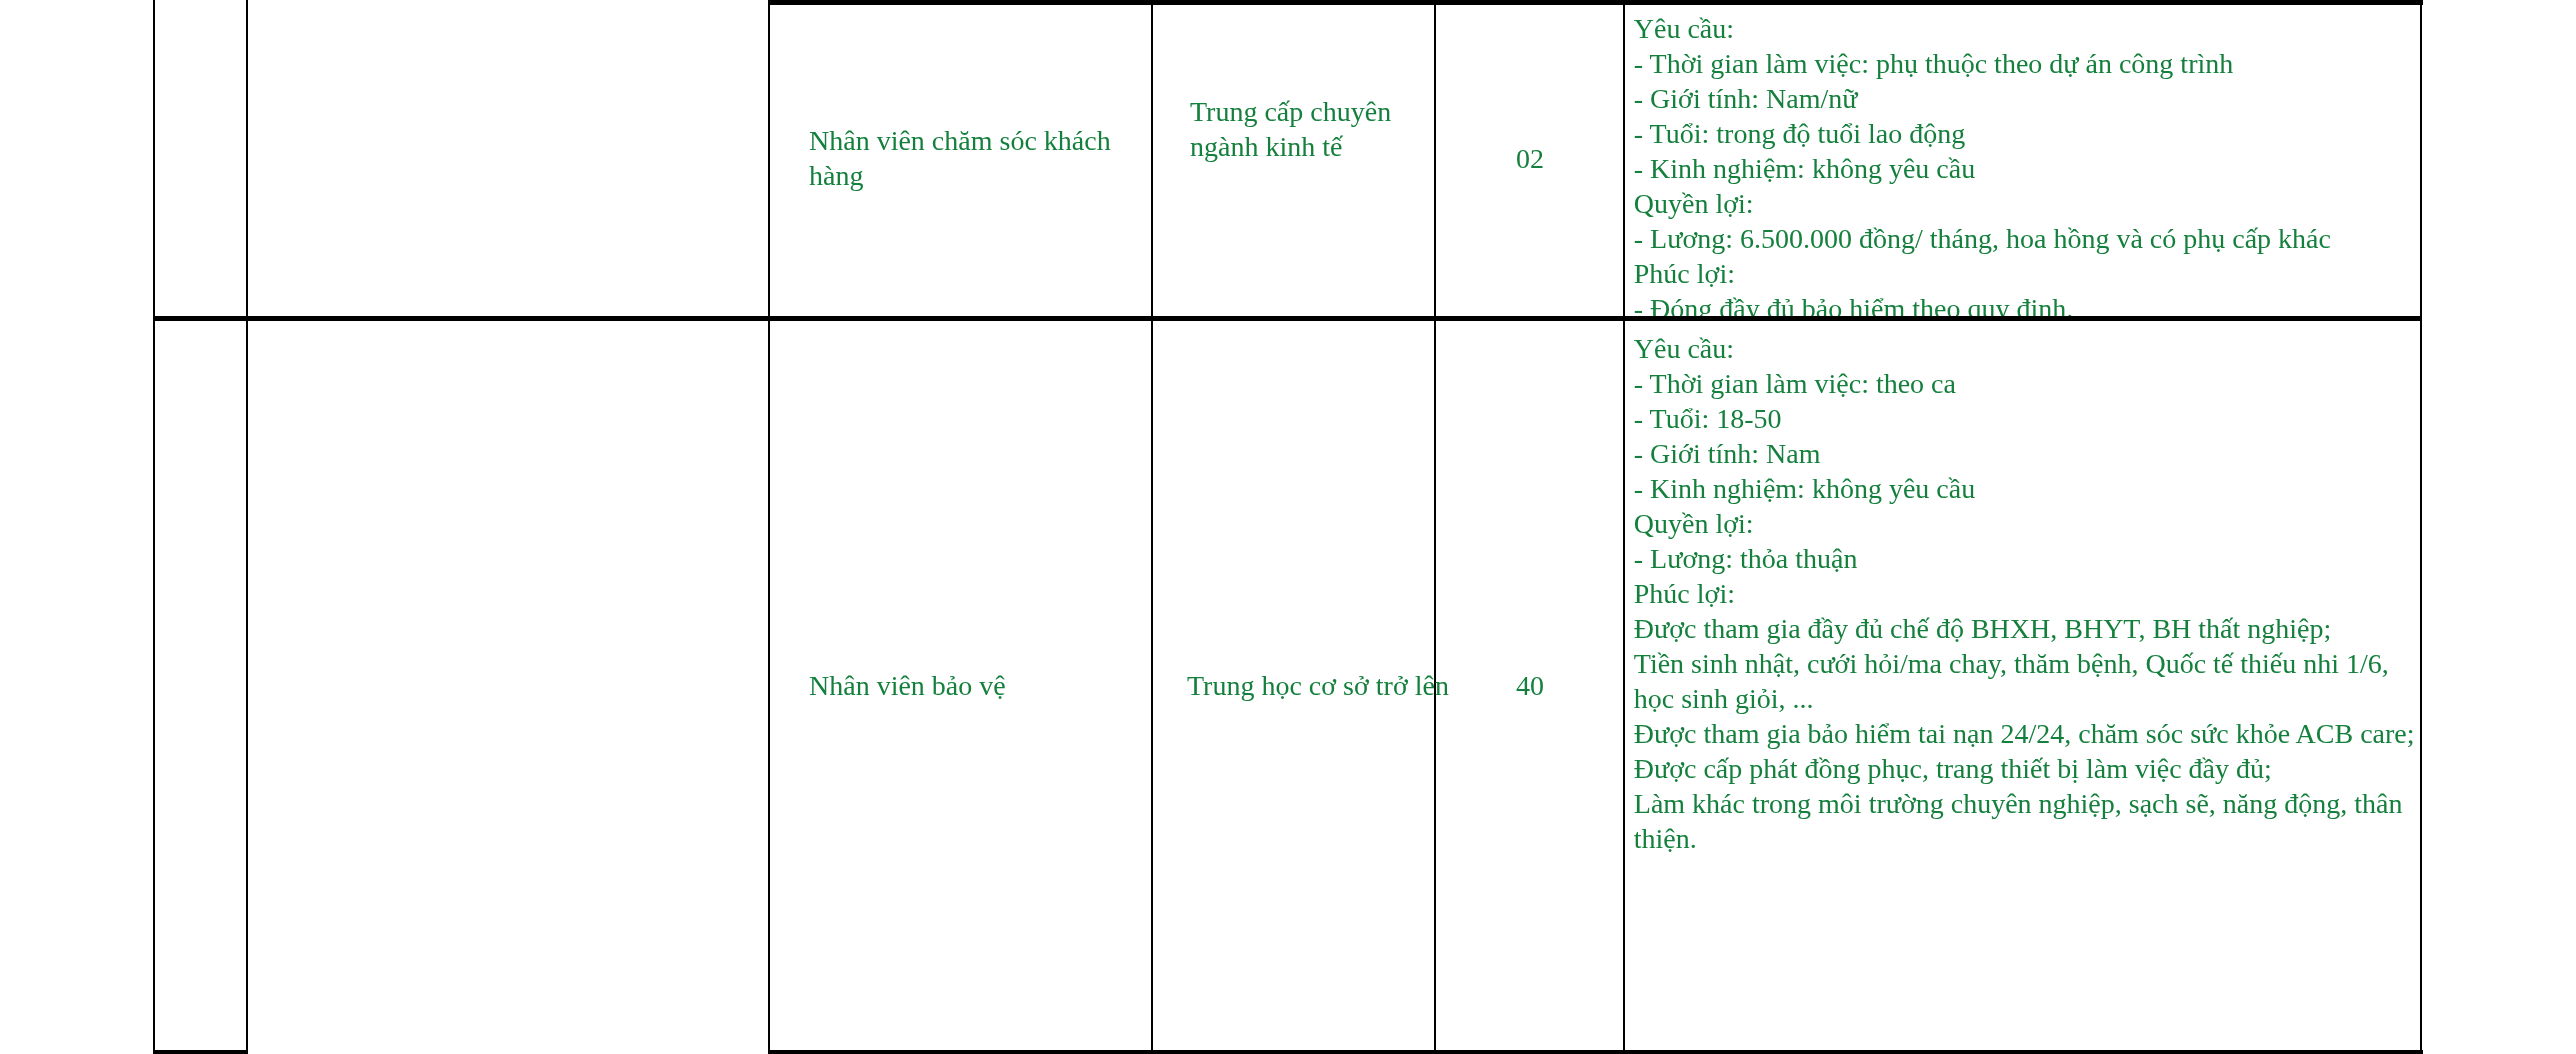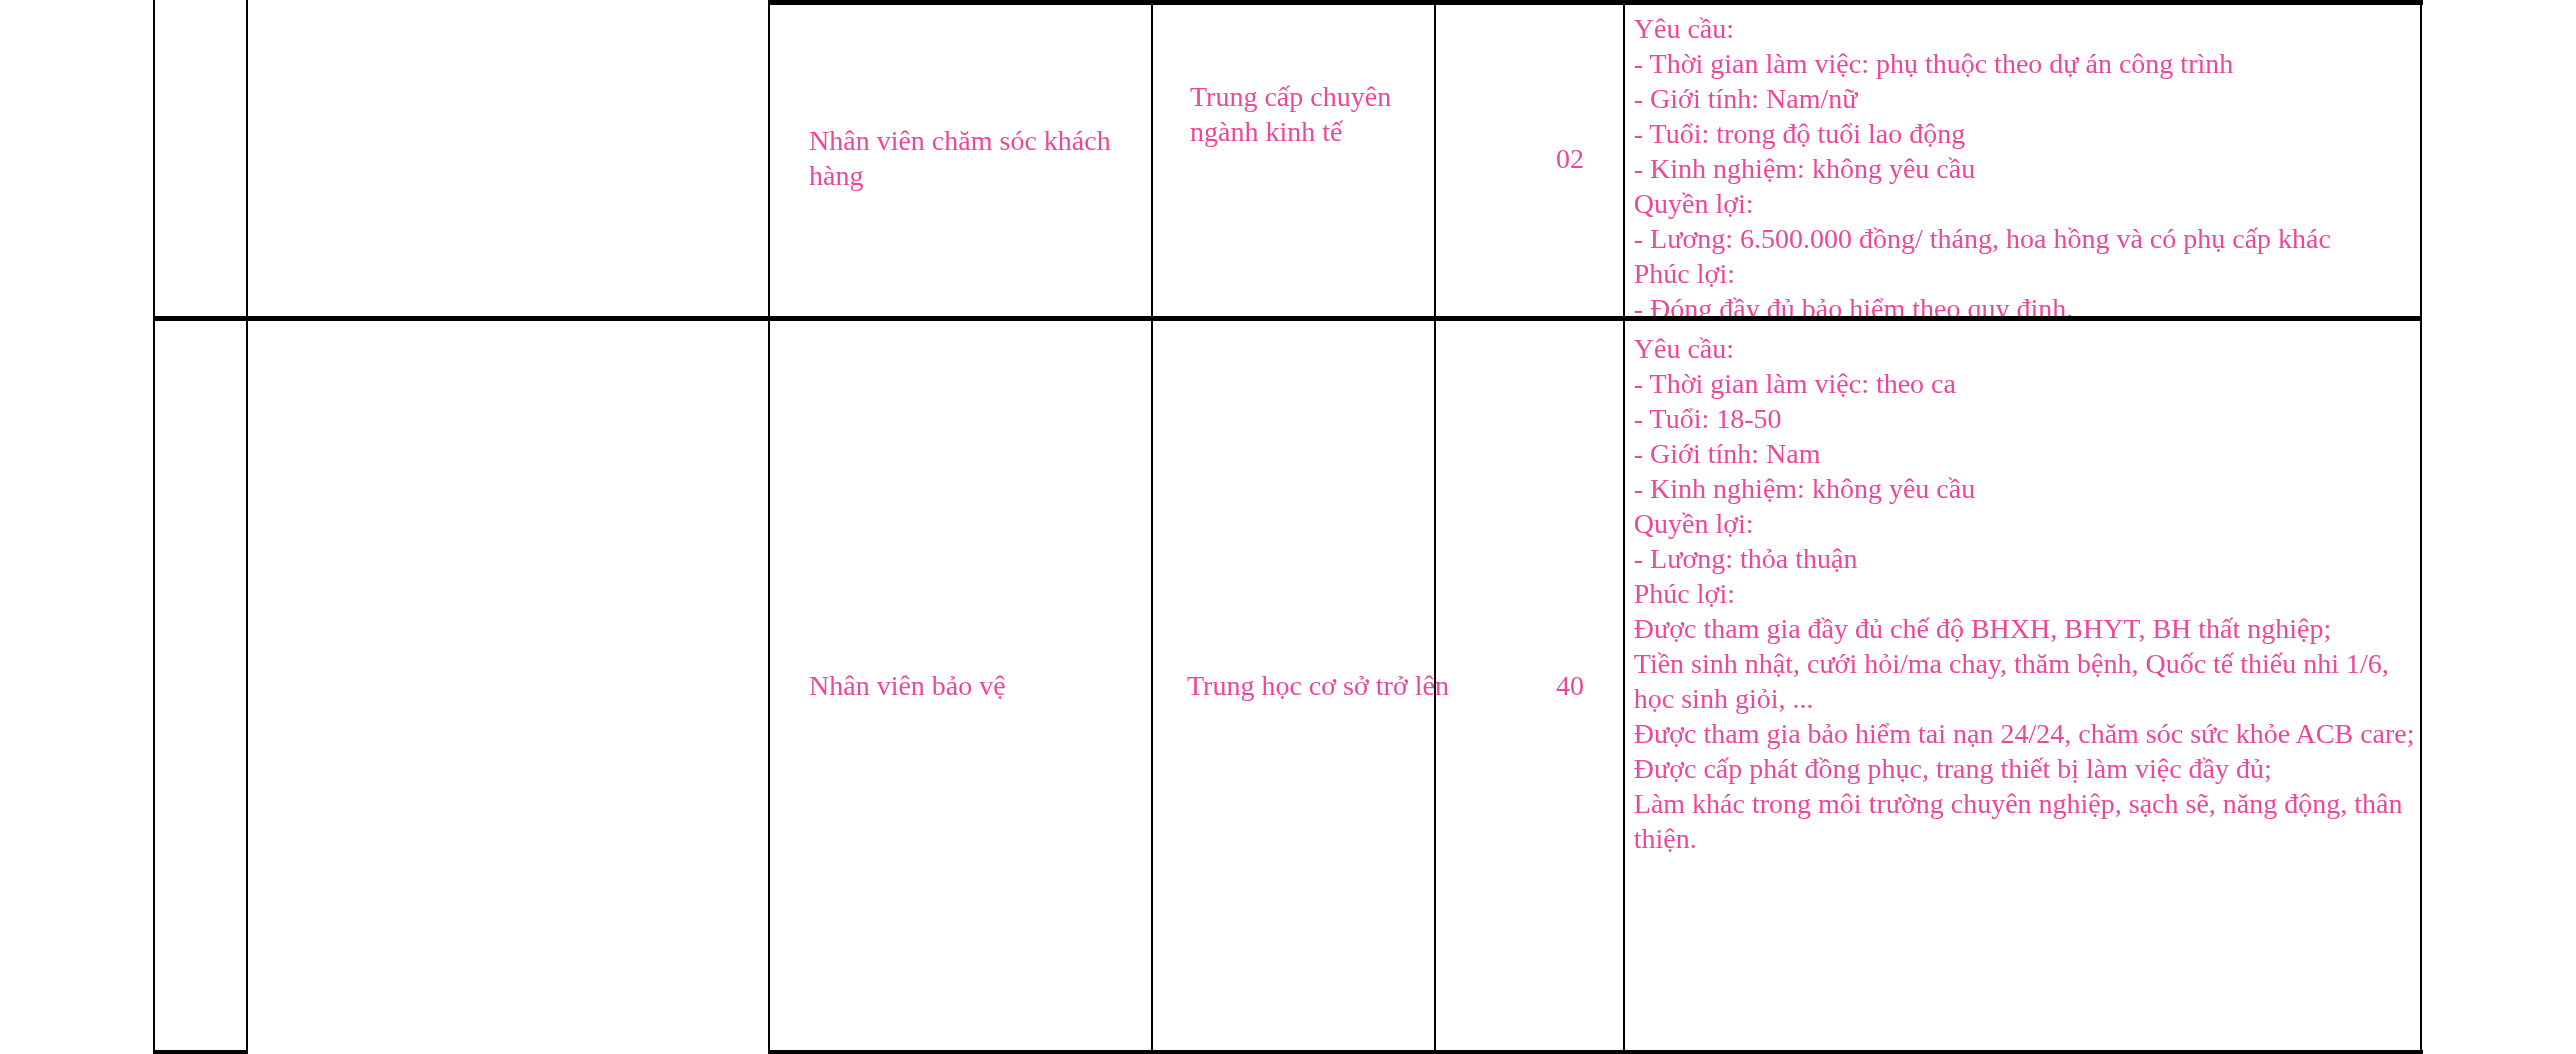--- a/index.html
+++ b/index.html
@@ -5,24 +5,24 @@
   html,body{margin:0;padding:0;}
   body{
     width:2576px;height:1055px;position:relative;overflow:hidden;
     background:#ffffff;color:#000000;
     font-family:"Liberation Serif","DejaVu Serif",serif;
   }
   .vline{position:absolute;top:0;height:1055px;width:2.2px;background:#000;}
   .hline{position:absolute;height:5.1px;background:#000;}
   .cell{
     position:absolute;box-sizing:border-box;
-    font-size:28px;line-height:35px;color:#ec4899;
+    font-size:28px;line-height:35px;color:#15803d;
   }
   .vcenter{display:flex;flex-direction:column;justify-content:center;margin-left:32px;}
-  .qty{display:flex;flex-direction:column;justify-content:center;text-align:center;margin-left:40px;}
+  .qty{display:flex;flex-direction:column;justify-content:center;text-align:center;}
   .details{padding:5.9px 2.9px 0 8.8px;overflow:hidden;}
   .details div{white-space:normal;}
 </style>
 </head>
 <body>
 
 <div class="vline" style="left:153px"></div>
 <div class="vline" style="left:246px"></div>
 <div class="vline" style="left:768px"></div>
 <div class="vline" style="left:1151px"></div>
@@ -31,21 +31,21 @@
 <div class="vline" style="left:2420px"></div>
 
 <div class="hline" style="left:768px;top:0;width:1655px"></div>
 <div class="hline" style="left:153px;top:316px;width:2269px"></div>
 <div class="hline" style="left:153px;top:1050px;width:95px"></div>
 <div class="hline" style="left:768px;top:1050px;width:1655px"></div>
 
 <div class="cell" style="left:156px;top:5.1px;width:88px;height:311px"></div>
 <div class="cell" style="left:248px;top:5.1px;width:518px;height:311px"></div>
 <div class="cell vcenter" style="left:777px;top:0;width:351px;height:316px">Nhân viên chăm sóc khách hàng</div>
-<div class="cell vcenter" style="left:1158px;top:0;width:273px;height:228px">Trung cấp chuyên ngành kinh tế</div>
+<div class="cell vcenter" style="left:1158px;top:15px;width:273px;height:228px">Trung cấp chuyên ngành kinh tế</div>
 <div class="cell qty" style="left:1437px;top:0;width:186px;height:316px">02</div>
 <div class="cell details" style="left:1625px;top:5.1px;width:795px;height:311px">
     <div>Yêu cầu:</div>
     <div>- Thời gian làm việc: phụ thuộc theo dự án công trình</div>
     <div>- Giới tính: Nam/nữ</div>
     <div>- Tuổi: trong độ tuổi lao động</div>
     <div>- Kinh nghiệm: không yêu cầu</div>
     <div>Quyền lợi:</div>
     <div>- Lương: 6.500.000 đồng/ tháng, hoa hồng và có phụ cấp khác</div>
     <div>Phúc lợi:</div>

